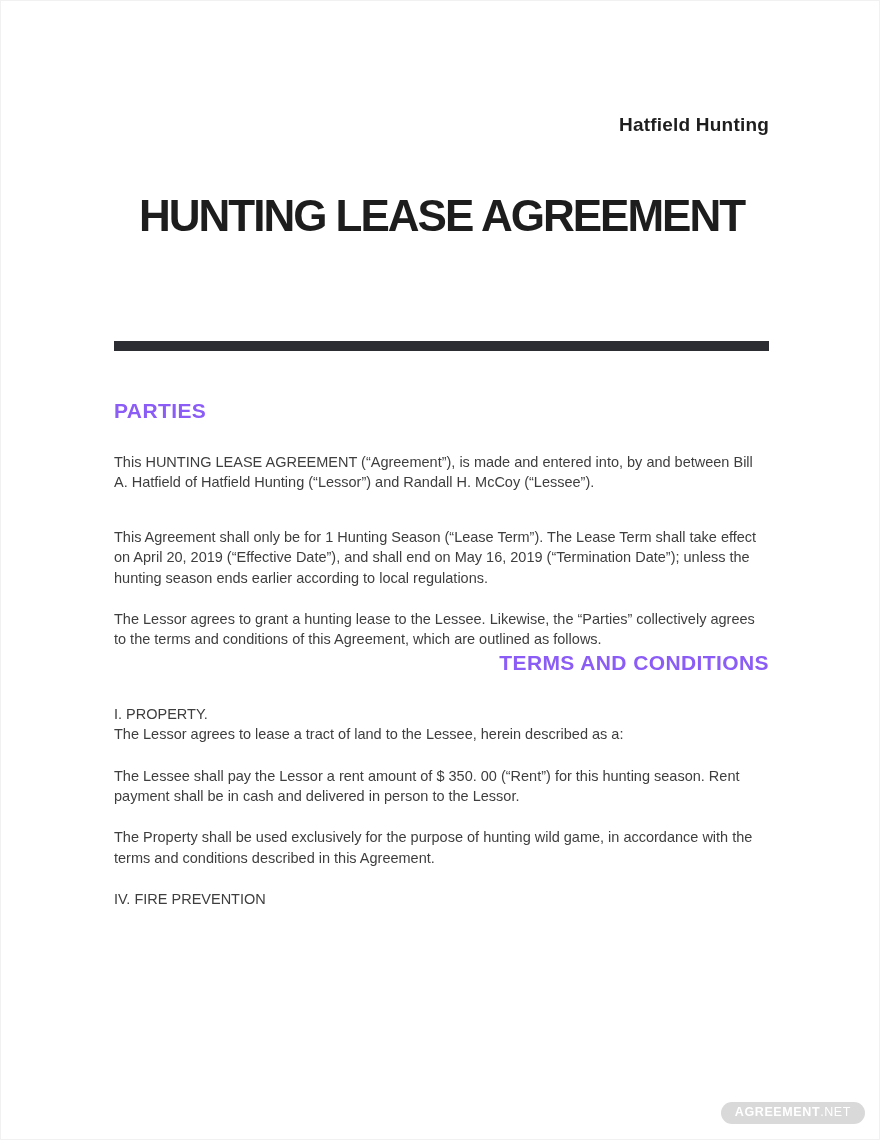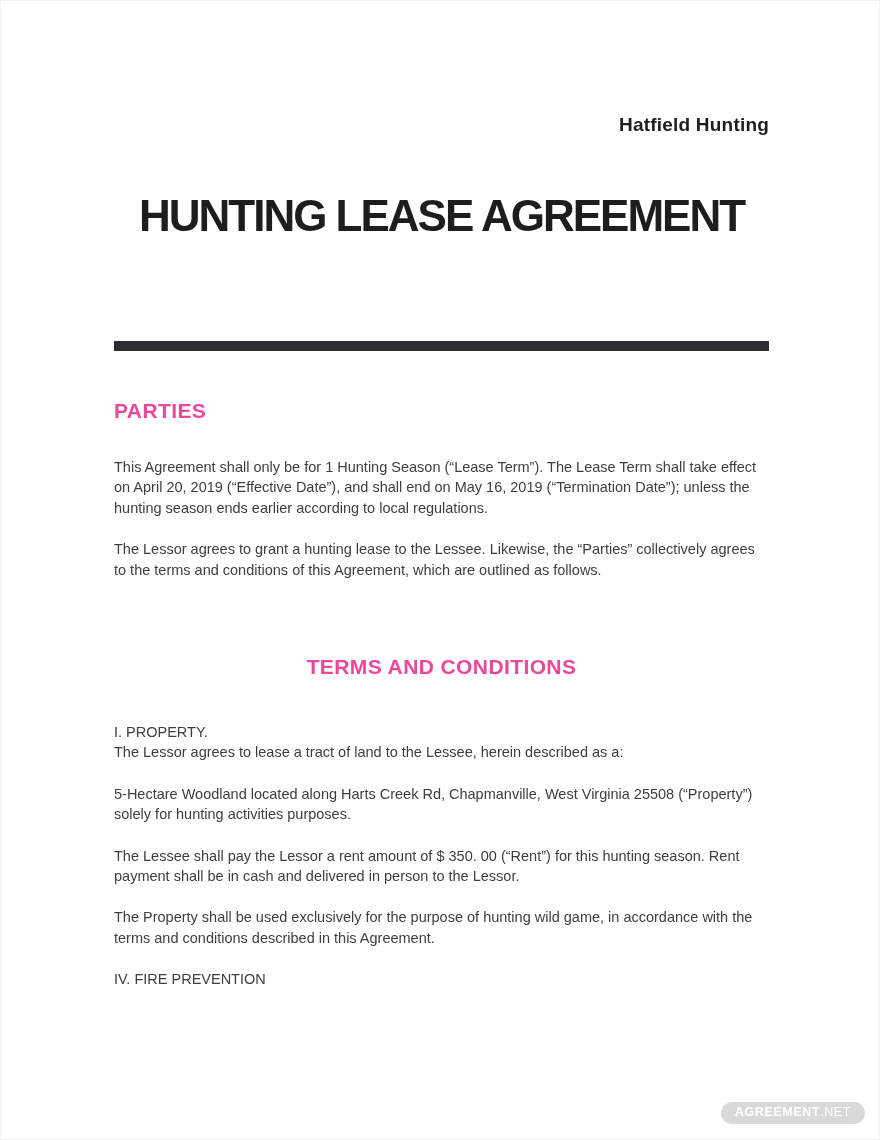--- a/index.html
+++ b/index.html
@@ -39,39 +39,39 @@
   }
   .rule {
     margin-top: 101px;
     width: 100%;
     height: 10px;
     background: #2b2d32;
   }
   h2 {
     font-size: 21px;
     font-weight: 600;
-    color: #ec4899;
+    color: #8b5cf6;
     letter-spacing: 0.4px;
     line-height: 25px;
     margin: 0;
   }
   .h2-parties { margin-top: 47px; }
   .h2-lease { margin-top: 39px; }
-  .h2-terms { margin-top: 74px; text-align: center; }
+  .h2-terms { text-align: right; }
   p, .clause-label {
     font-size: 14.5px;
     line-height: 20.4px;
     color: #3e3e3e;
     margin: 0;
   }
   .p-parties { margin-top: 29px; }
   .p-lease-1 { margin-top: 34px; }
   .p-lease-2 { margin-top: 21px; }
   .clause { margin-top: 21px; }
-  .clause-first { margin-top: 43px; }
+  .clause-first { margin-top: 29px; }
   .clause-p-extra { margin-top: 21px; }
   .watermark {
     position: absolute;
     right: 14px;
     bottom: 15px;
     background: #d9d9d9;
     color: #ffffff;
     border-radius: 11px;
     padding: 4px 14px 5px 14px;
     font-size: 12.5px;
@@ -87,34 +87,34 @@
 <div class="page">
 
   <div class="company">Hatfield Hunting</div>
 
   <h1 class="doc-title">HUNTING LEASE AGREEMENT</h1>
 
   <div class="rule"></div>
 
   <section>
     <h2 class="h2-parties">PARTIES</h2>
+    <p class="p-parties">This HUNTING LEASE AGREEMENT (“Agreement”), is made and entered into, by and between Bill A. Hatfield of  Hatfield Hunting (“Lessor”) and Randall H. McCoy (“Lessee”).</p>
   </section>
 
   <section>
     <p class="p-lease-1">This Agreement shall only be for 1 Hunting Season (“Lease Term”). The Lease Term shall take effect on April 20, 2019 (“Effective Date”), and shall end on May 16, 2019 (“Termination Date”); unless the hunting season ends earlier according to local regulations.</p>
     <p class="p-lease-2">The Lessor agrees to grant a hunting lease to the Lessee. Likewise, the “Parties” collectively agrees to the terms and conditions of this Agreement, which are outlined as follows.</p>
   </section>
 
   <section>
     <h2 class="h2-terms">TERMS AND CONDITIONS</h2>
 
     <div class="clause clause-first">
       <div class="clause-label">I. PROPERTY.</div>
       <p>The Lessor agrees to lease a tract of land to the Lessee, herein described as a:</p>
-      <p class="clause-p-extra">5-Hectare Woodland located along Harts Creek Rd, Chapmanville, West Virginia 25508 (“Property”) solely for hunting activities purposes.</p>
     </div>
 
     <div class="clause">
       <p>The Lessee shall pay the Lessor a rent amount of $ 350. 00 (“Rent”) for this hunting season. Rent payment shall be in cash and delivered in person to the Lessor.</p>
     </div>
 
     <div class="clause">
       <p>The Property shall be used exclusively for the purpose of hunting wild game, in accordance with the terms and conditions described in this Agreement.</p>
     </div>
 

